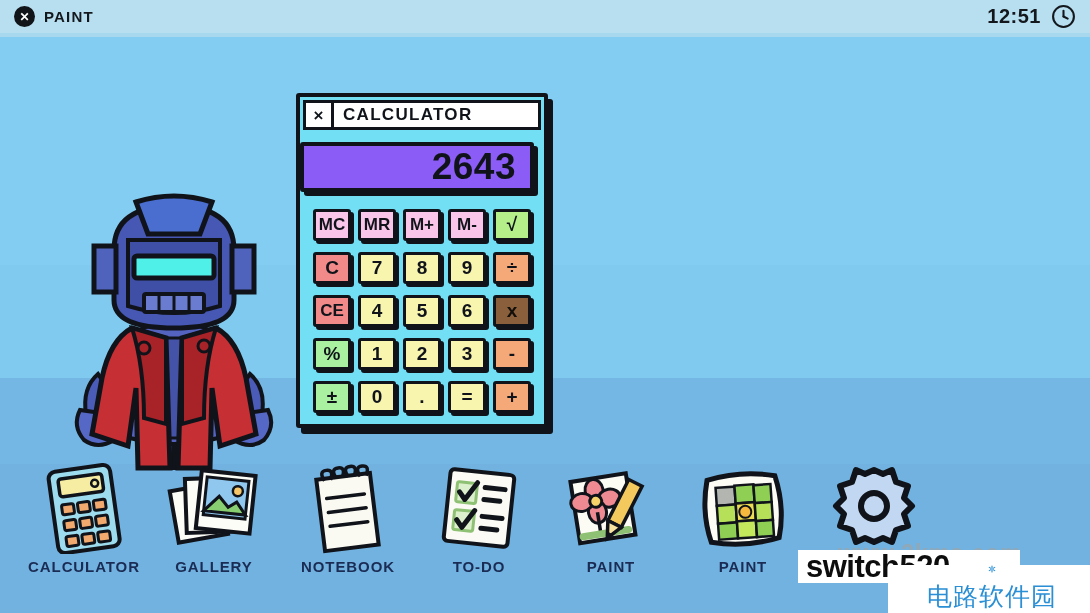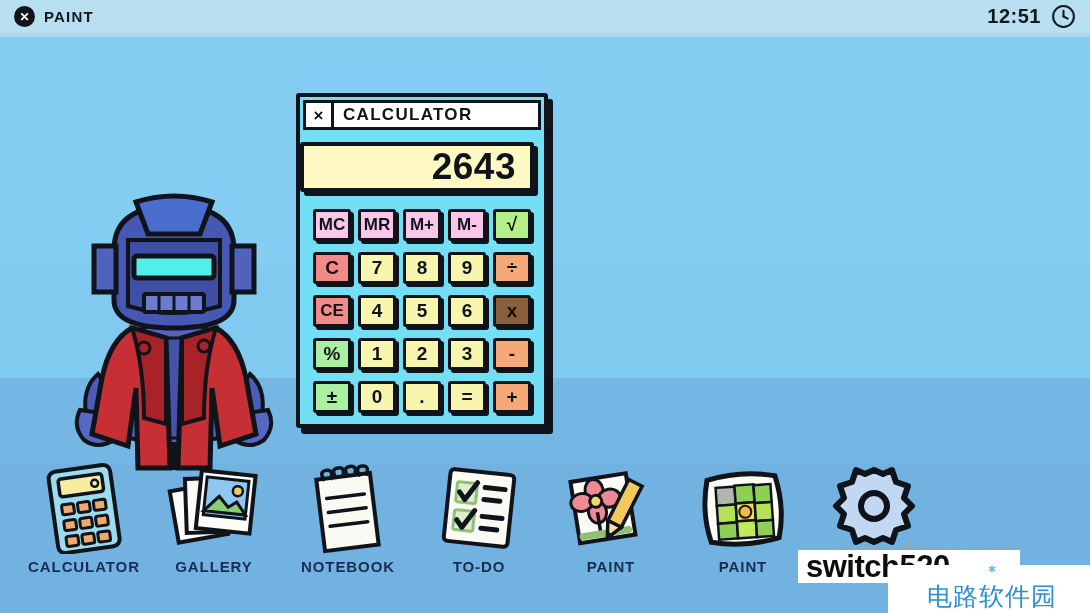--- a/index.html
+++ b/index.html
@@ -76,21 +76,21 @@
   #calc-title {
     flex: 1;
     display: flex; align-items: center;
     padding-left: 9px;
     font-size: 17px; font-weight: bold; color: #10141a;
     letter-spacing: 1.3px;
   }
   #calc-display {
     margin: 12px 10px 0 0;
     height: 50px;
-    background: #fef9c3;
+    background: #8b5cf6;
     border: 4px solid #10141a;
     border-radius: 3px;
     box-shadow: 4px 4px 0 #10141a;
     display: flex; align-items: center; justify-content: flex-end;
     padding-right: 14px;
     font-size: 37px; font-weight: bold; color: #10141a;
     letter-spacing: 0.5px;
   }
 
   .keyrow { display: flex; gap: 7px; padding: 0 13px; margin-top: 11px; }

